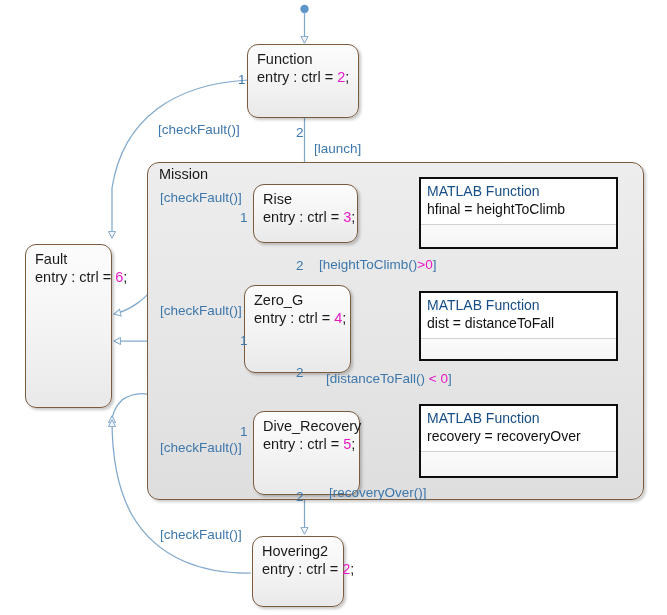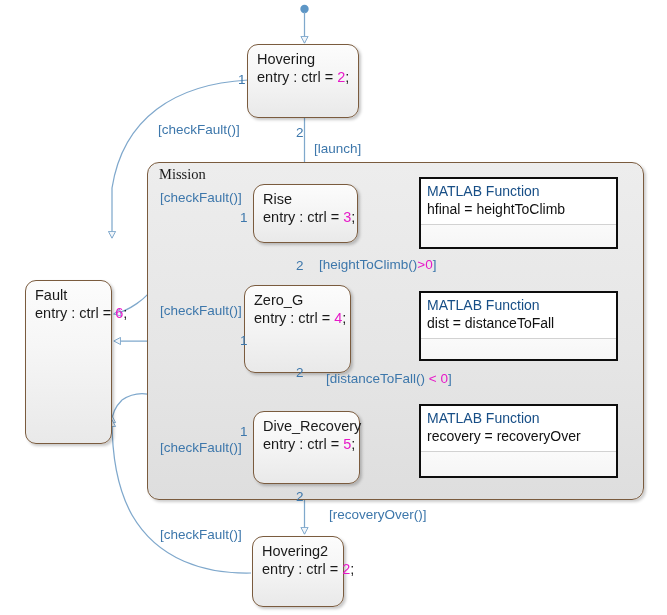--- a/index.html
+++ b/index.html
@@ -55,21 +55,20 @@
     background:linear-gradient(180deg,#ededed 0%,#e6e6e6 55%,#dedede 100%);
     box-shadow:2px 2px 3px rgba(0,0,0,0.20);
     z-index:1;
   }
   #mission .mtitle{
     position:absolute;
     left:11px;top:3px;
     font-size:14.5px;
     color:#1a1a1a;
     white-space:nowrap;
-    font-family:Liberation Serif, serif;
   }
 
   
   .mfun{
     position:absolute;
     box-sizing:border-box;
     border:2.4px solid #0d0d0d;
     background:#1d4ed8;
     z-index:5;
     overflow:hidden;
@@ -154,40 +153,40 @@
 
       <path d="M251,573 C205,574 158,560 132,515 C118,490 112,455 112,420" marker-end="url(#ah)"></path>
     </g>
   </svg>
 
   <div id="mission" style="left:147px;top:162px;width:497px;height:338px;">
     <span class="mtitle">Mission</span>
   </div>
 
   <div class="state" style="left:247px;top:44px;width:112px;height:74px;">
-    <div class="sname">Hovering</div>
+    <div class="sname">Function</div>
     <div class="sentry"><span>entry : ctrl = </span><span class="num">2</span><span>;</span></div>
   </div>
 
-  <div class="state" style="left:25px;top:244px;width:87px;height:164px;margin-top:36px;">
+  <div class="state" style="left:25px;top:244px;width:87px;height:164px;">
     <div class="sname">Fault</div>
     <div class="sentry"><span>entry : ctrl = </span><span class="num">6</span><span>;</span></div>
   </div>
 
   <div class="state" style="left:253px;top:184px;width:105px;height:59px;">
     <div class="sname">Rise</div>
     <div class="sentry"><span>entry : ctrl = </span><span class="num">3</span><span>;</span></div>
   </div>
 
   <div class="state" style="left:244px;top:285px;width:107px;height:88px;">
     <div class="sname">Zero_G</div>
     <div class="sentry"><span>entry : ctrl = </span><span class="num">4</span><span>;</span></div>
   </div>
 
-  <div class="state" style="left:253px;top:411px;width:107px;height:73px;">
+  <div class="state" style="left:253px;top:411px;width:107px;height:84px;">
     <div class="sname">Dive_Recovery</div>
     <div class="sentry"><span>entry : ctrl = </span><span class="num">5</span><span>;</span></div>
   </div>
 
   <div class="state" style="left:252px;top:536px;width:92px;height:71px;">
     <div class="sname">Hovering2</div>
     <div class="sentry"><span>entry : ctrl = </span><span class="num">2</span><span>;</span></div>
   </div>
 
   <div class="mfun" style="left:419px;top:177px;width:199px;height:72px;">
@@ -221,21 +220,21 @@
   <div class="tlabel" style="left:160px;top:190px;">[checkFault()]</div>
 
   <div class="tlabel" style="left:319px;top:257px;"><span>[heightToClimb()</span><span class="mg">&gt;0</span><span>]</span></div>
 
   <div class="tlabel" style="left:160px;top:303px;">[checkFault()]</div>
 
   <div class="tlabel" style="left:326px;top:371px;"><span>[distanceToFall() </span><span class="mg">&lt; 0</span><span>]</span></div>
 
   <div class="tlabel" style="left:160px;top:440px;">[checkFault()]</div>
 
-  <div class="tlabel" style="left:329px;top:507px;">[recoveryOver()]</div>
+  <div class="tlabel" style="left:329px;top:485px;">[recoveryOver()]</div>
 
   <div class="tlabel" style="left:160px;top:527px;">[checkFault()]</div>
 
   <div class="tnum" style="left:238px;top:72px;">1</div>
 
   <div class="tnum" style="left:296px;top:125px;">2</div>
 
   <div class="tnum" style="left:240px;top:210px;">1</div>
 
   <div class="tnum" style="left:296px;top:258px;">2</div>

